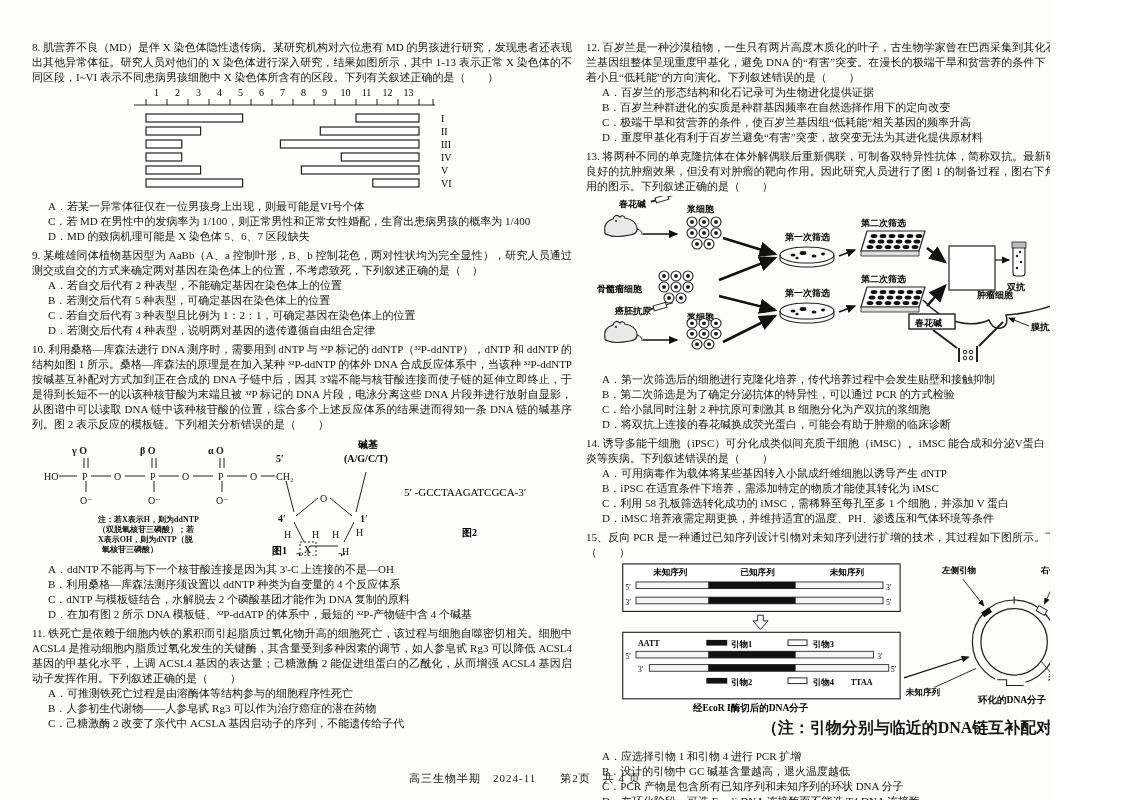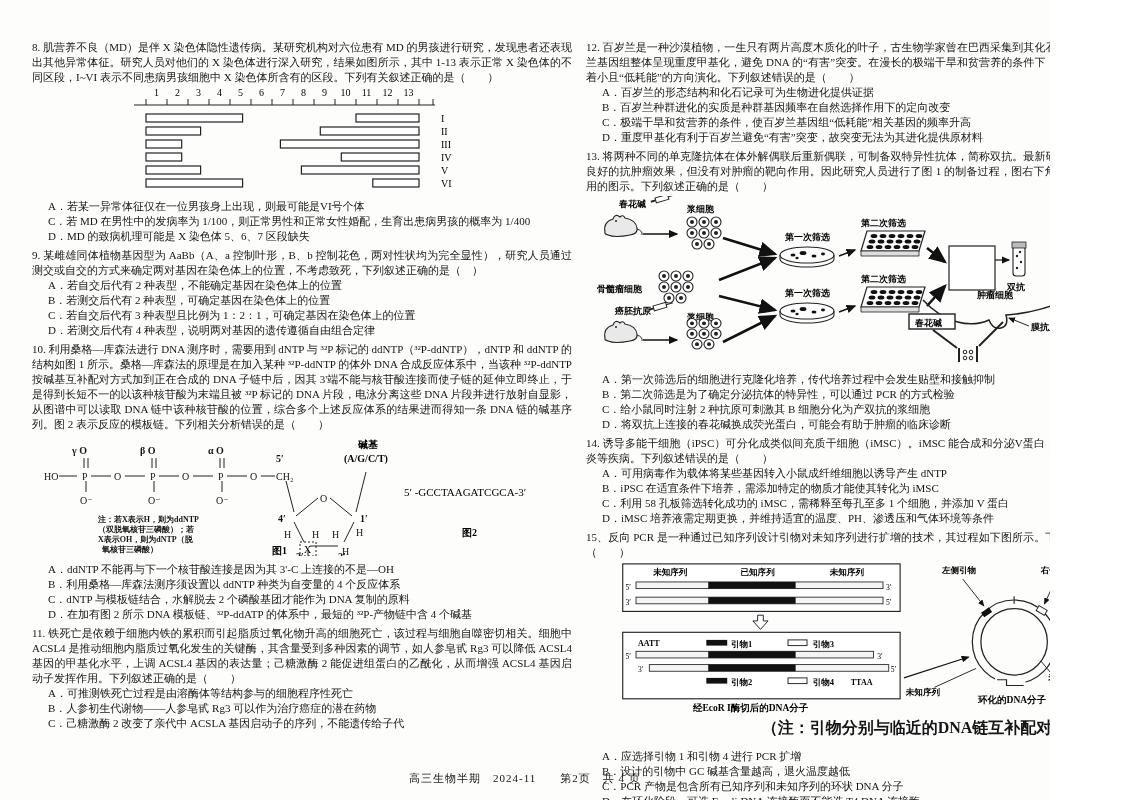--- a/index.html
+++ b/index.html
@@ -78,21 +78,21 @@
             </svg>
         </div>
         <div class="opt">A．若某一异常体征仅在一位男孩身上出现，则最可能是VI号个体</div>
         <div class="opt">C．若 MD 在男性中的发病率为 1/100，则正常男性和正常女性婚配，生育出患病男孩的概率为 1/400</div>
         <div class="opt">D．MD 的致病机理可能是 X 染色体 5、6、7 区段缺失</div>
       </div>
 
       <div class="q">
         <p class="stem">9. 某雌雄同体植物基因型为 AaBb（A、a 控制叶形，B、b 控制花色，两对性状均为完全显性），研究人员通过测交或自交的方式来确定两对基因在染色体上的位置，不考虑致死，下列叙述正确的是（　）</p>
         <div class="opt">A．若自交后代有 2 种表型，不能确定基因在染色体上的位置</div>
-        <div class="opt">B．若测交后代有 2 种表型，可确定基因在染色体上的位置</div>
+        <div class="opt">B．若测交后代有 5 种表型，可确定基因在染色体上的位置</div>
         <div class="opt">C．若自交后代有 3 种表型且比例为 1：2：1，可确定基因在染色体上的位置</div>
         <div class="opt">D．若测交后代有 4 种表型，说明两对基因的遗传遵循自由组合定律</div>
       </div>
 
       <div class="q">
         <p class="stem">10. 利用桑格—库森法进行 DNA 测序时，需要用到 dNTP 与 ³²P 标记的 ddNTP（³²P-ddNTP），dNTP 和 ddNTP 的结构如图 1 所示。桑格—库森法的原理是在加入某种 ³²P-ddNTP 的体外 DNA 合成反应体系中，当该种 ³²P-ddNTP 按碱基互补配对方式加到正在合成的 DNA 子链中后，因其 3'端不能与核苷酸连接而使子链的延伸立即终止，于是得到长短不一的以该种核苷酸为末端且被 ³²P 标记的 DNA 片段，电泳分离这些 DNA 片段并进行放射自显影，从图谱中可以读取 DNA 链中该种核苷酸的位置，综合多个上述反应体系的结果进而得知一条 DNA 链的碱基序列。图 2 表示反应的模板链。下列相关分析错误的是（　　）</p>
         <div class="figwrap">
           <svg width="540" height="122" viewBox="0 0 540 122">
 
             <g stroke="#222" stroke-width="1" fill="none">

